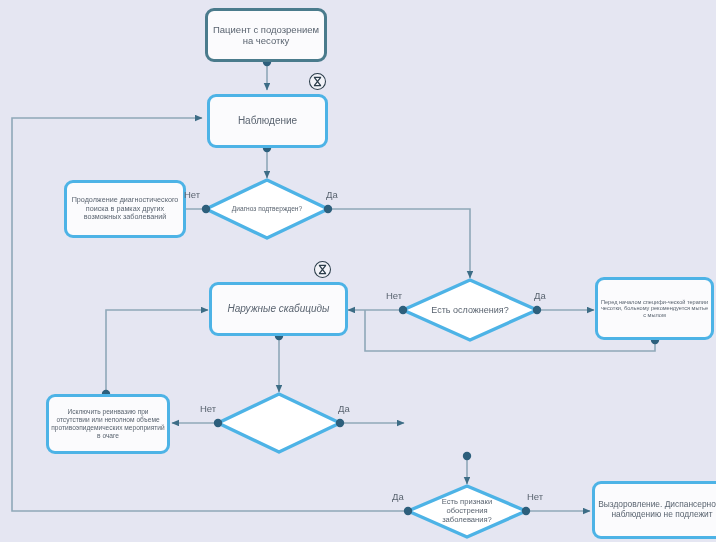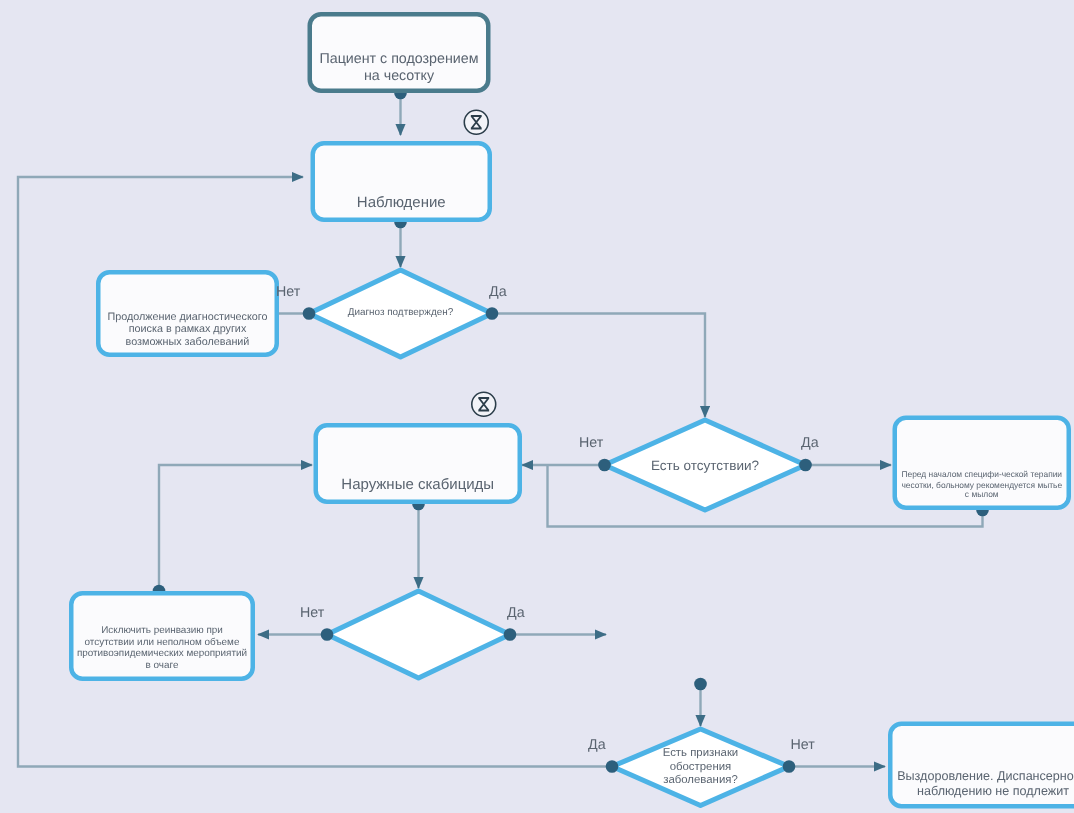--- a/index.html
+++ b/index.html
@@ -11,21 +11,21 @@
   }
   #canvas{position:relative;width:716px;height:542px;}
   #wires{position:absolute;left:0;top:0;width:716px;height:542px;}
 
   .node{
     position:absolute;
     box-sizing:border-box;
     background:#fbfbfd;
     border:3px solid #4db3e6;
     border-radius:9px;
-    display:flex;align-items:flex-end;justify-content:center;
+    display:flex;align-items:center;justify-content:center;
     text-align:center;
     color:#5a6470;
     line-height:1.18;
     padding:3px 2px;
   }
   .node.start{
     border-color:#4a7b8c;
     border-width:3px;
   }
   .node .txt{display:block;width:100%;}
@@ -126,21 +126,21 @@
   </div>
 
   <div class="node" style="left:207px;top:94px;width:121px;height:54px;font-size:10px;">
     <span class="txt">Наблюдение</span>
   </div>
 
   <div class="node" style="left:64px;top:180px;width:122px;height:58px;font-size:7.2px;">
     <span class="txt">Продолжение диагностического поиска в рамках других возможных заболеваний</span>
   </div>
 
-  <div class="node" style="left:209px;top:282px;width:139px;height:54px;font-size:10px;">
+  <div class="node" style="left:209px;top:282px;width:139px;height:54px;font-size:10px;font-style:italic;">
     <span class="txt">Наружные скабициды</span>
   </div>
 
   <div class="node" style="left:595px;top:277px;width:119px;height:63px;font-size:5.6px;">
     <span class="txt">Перед началом специфи-ческой терапии чесотки, больному рекомендуется мытье с мылом</span>
   </div>
 
   <div class="node" style="left:46px;top:394px;width:124px;height:60px;font-size:6.6px;">
     <span class="txt">Исключить реинвазию при отсутствии или неполном объеме противоэпидемических мероприятий в очаге</span>
   </div>
@@ -148,21 +148,21 @@
 
   <div class="node" style="left:592px;top:481px;width:140px;height:58px;font-size:8.4px;">
     <span class="txt">Выздоровление. Диспансерному наблюдению не подлежит</span>
   </div>
 
   <div class="diamond" style="left:206px;top:180px;width:122px;height:58px;font-size:6.6px;">
     <span class="txt">Диагноз подтвержден?</span>
   </div>
 
   <div class="diamond" style="left:403px;top:280px;width:134px;height:60px;font-size:9px;">
-    <span class="txt">Есть отсутствии?</span>
+    <span class="txt">Есть осложнения?</span>
   </div>
 
 
   <div class="diamond" style="left:408px;top:486px;width:118px;height:51px;font-size:7.6px;">
     <span class="txt">Есть признаки обострения заболевания?</span>
   </div>
 
   <span class="edge-label" style="left:184px;top:189px;">Нет</span>
   <span class="edge-label" style="left:326px;top:189px;">Да</span>
   <span class="edge-label" style="left:386px;top:290px;">Нет</span>

